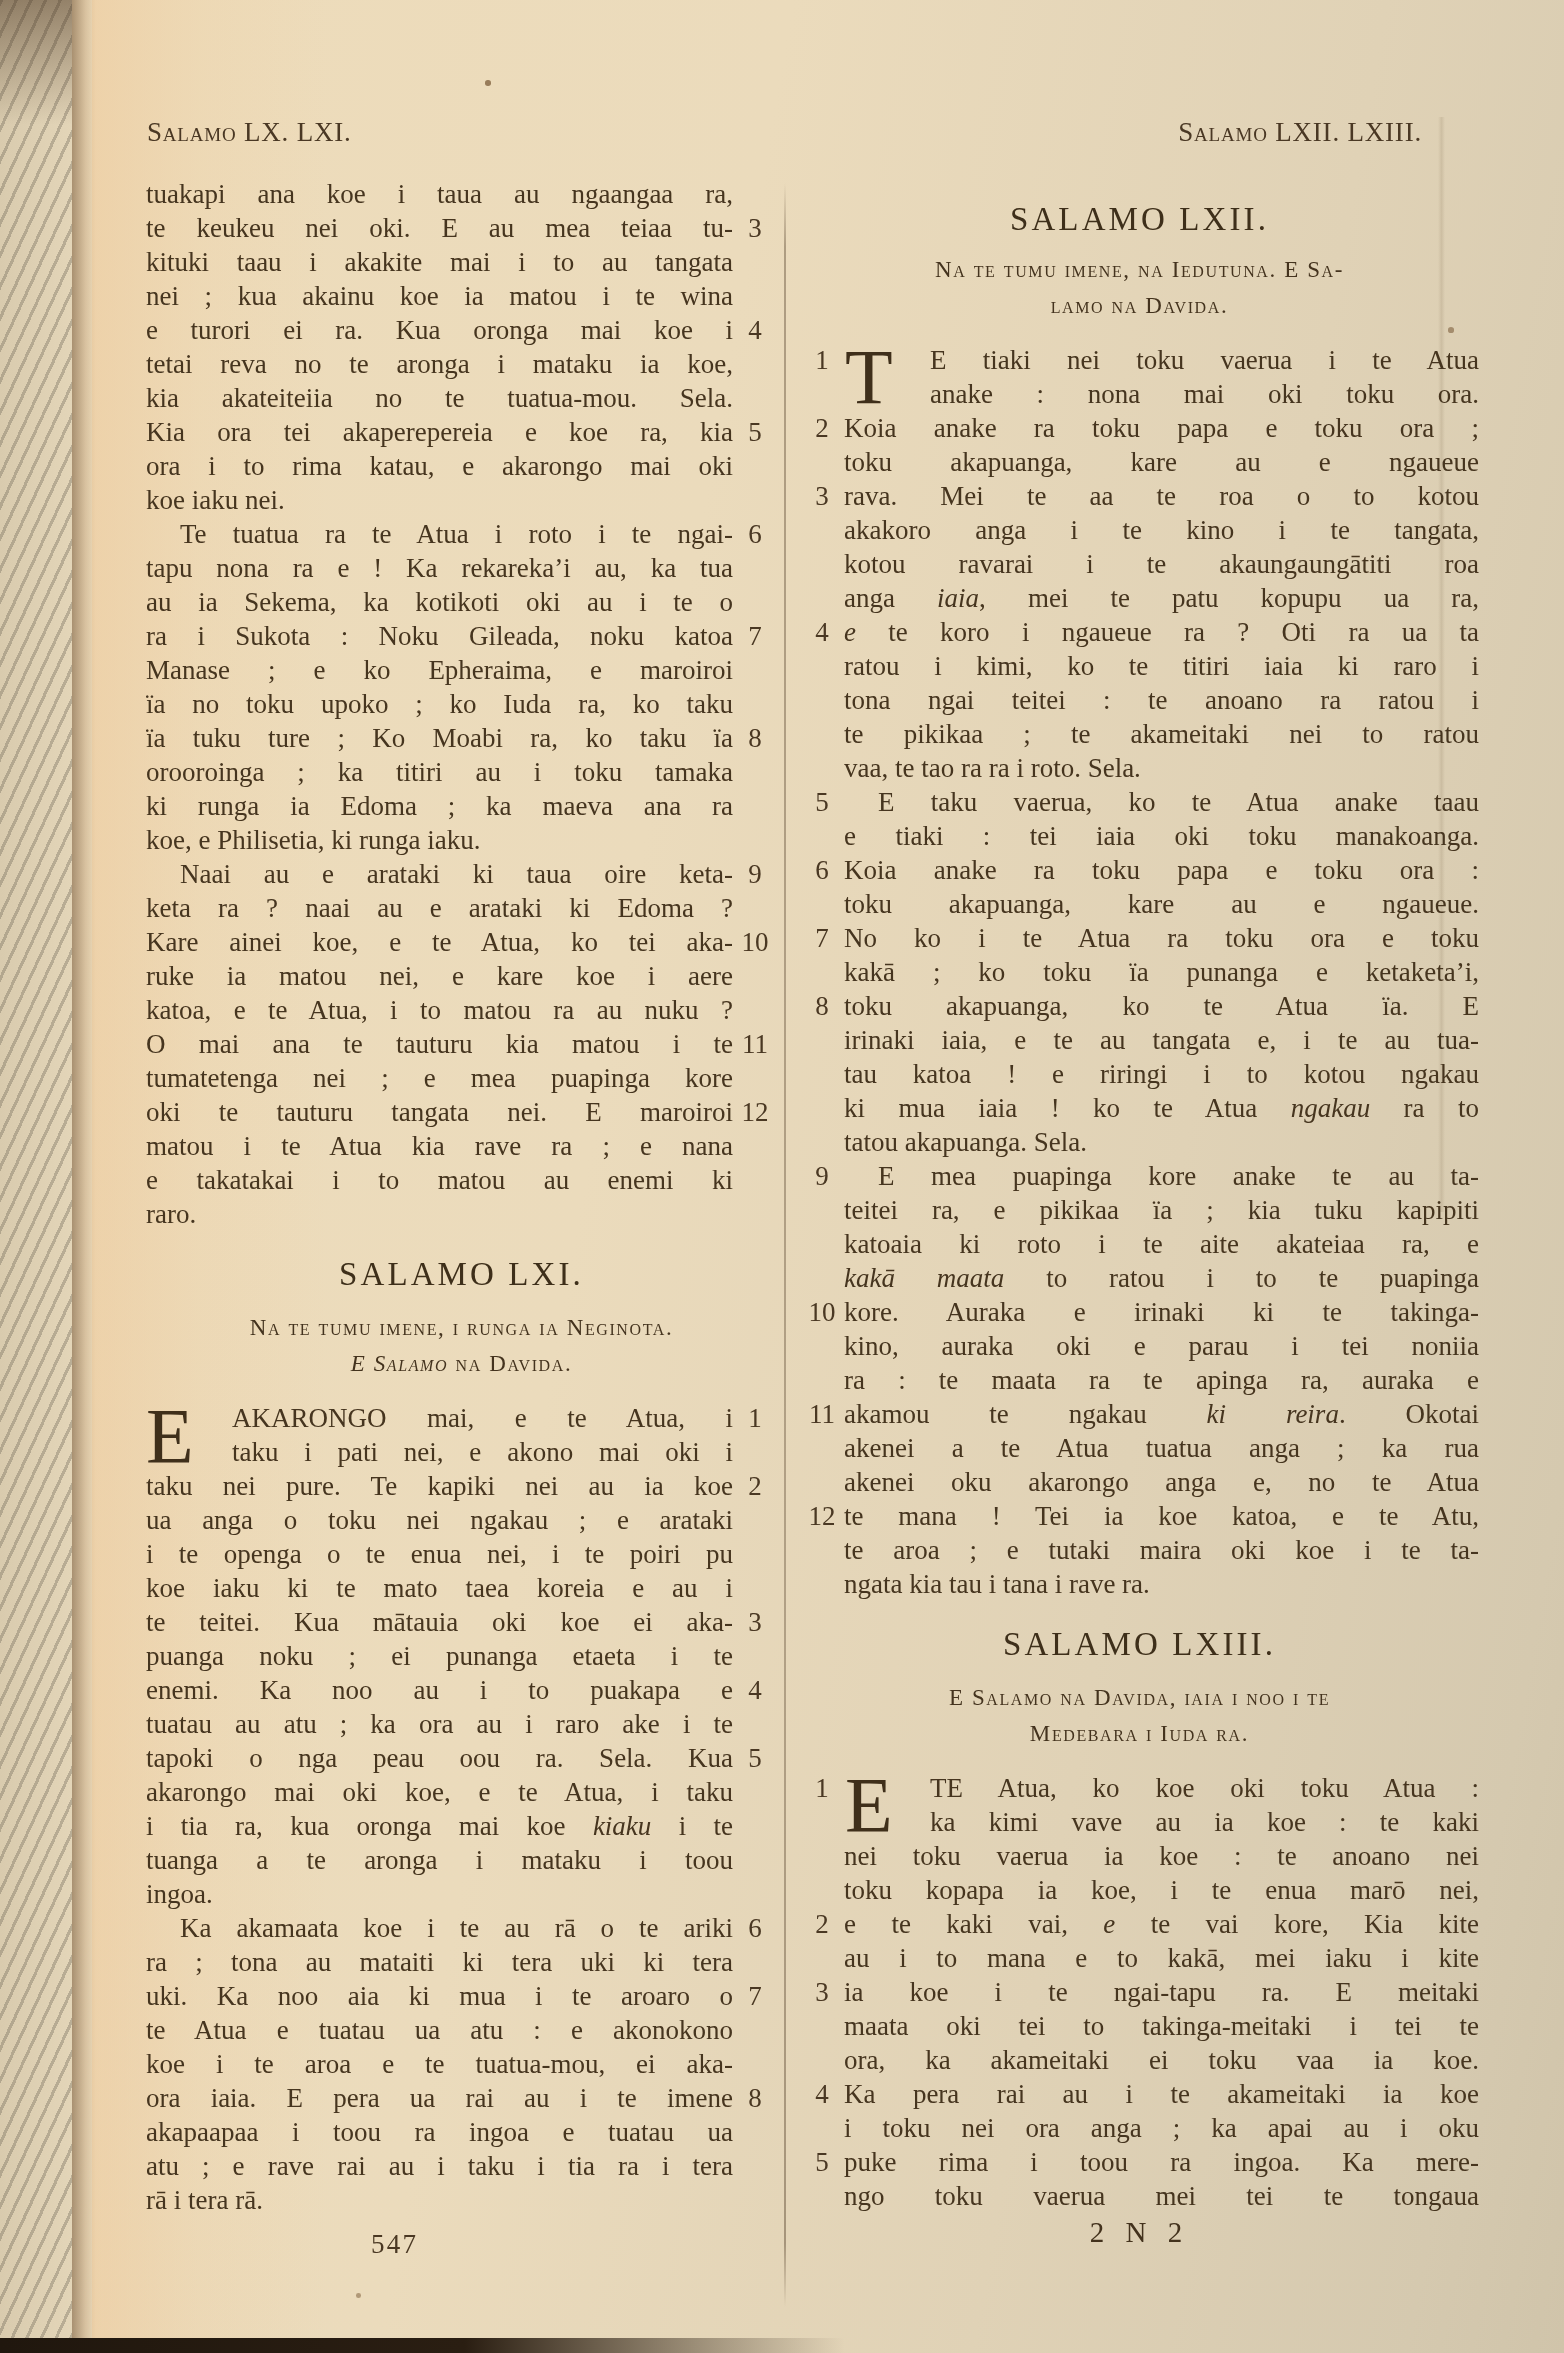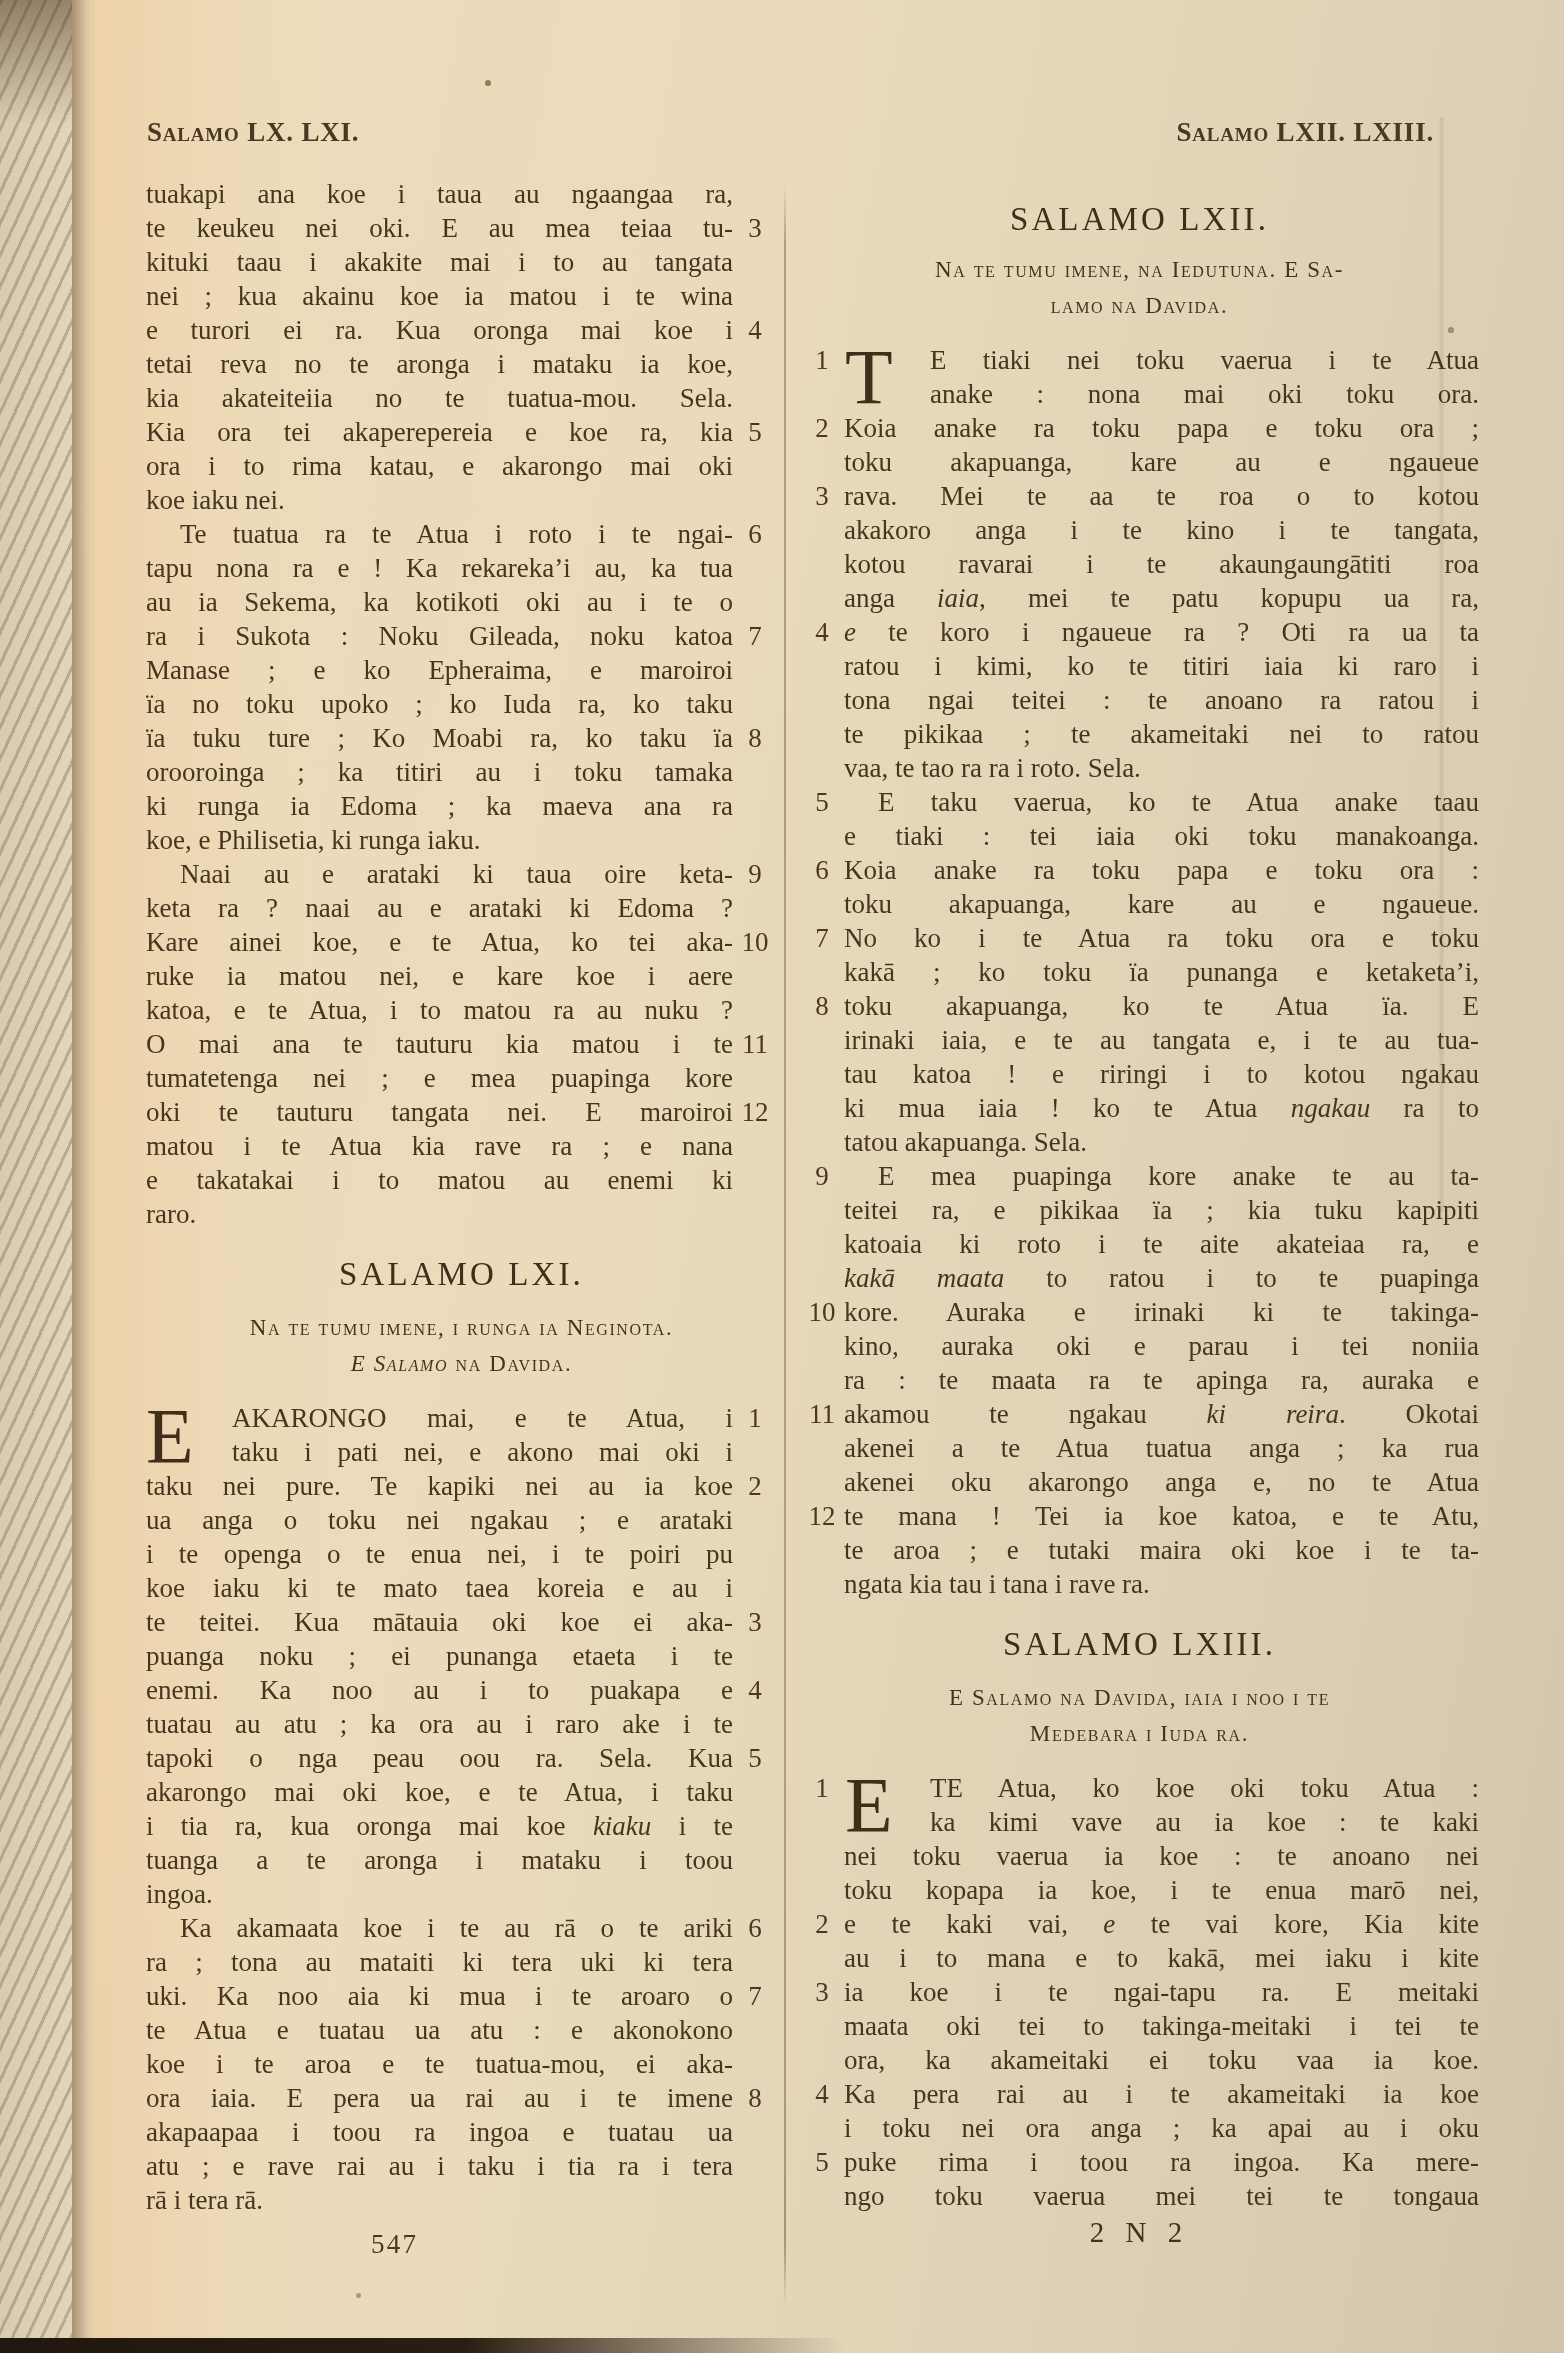--- a/index.html
+++ b/index.html
@@ -18,24 +18,24 @@
         background:linear-gradient(90deg,rgba(112,82,52,.55),rgba(150,112,75,.25) 55%,rgba(0,0,0,0));}
   .gutter-warm{position:absolute;left:92px;top:0;width:235px;height:100%;
         background:linear-gradient(90deg,rgba(238,196,146,.42),rgba(238,205,160,.22) 45%,rgba(0,0,0,0));}
   .bottom-edge{position:absolute;left:0;bottom:0;width:845px;height:15.6px;
         background:linear-gradient(90deg,#20170e 0%,#2a1e12 55%,rgba(42,30,18,0) 100%);}
   .crease-right{position:absolute;left:1438px;top:117px;width:7px;height:1095px;
         background:linear-gradient(90deg,rgba(0,0,0,0),rgba(120,100,70,.16),rgba(0,0,0,0));}
   .speck{position:absolute;border-radius:50%;background:#6b4a26;}
 
   
-  .rh{position:absolute;top:117px;font-size:27px;letter-spacing:0.8px;color:#4a3824;font-weight:bold;}
+  .rh{position:absolute;top:117px;font-size:27px;letter-spacing:0.8px;color:#4a3824;}
   .rh-left{left:147px;font-variant:small-caps;}
   .rh-center{left:0;right:0;text-align:center;font-size:28px;letter-spacing:2.3px;}
-  .rh-right{right:131px;font-variant:small-caps;}
+  .rh-right{right:143px;font-variant:small-caps;}
 
   
   #col-left{position:absolute;left:146px;top:177px;width:631px;}
   #col-right{position:absolute;left:800px;top:177px;width:679px;}
   #divider{position:absolute;left:784px;top:183px;width:2.3px;height:2124px;
         background:linear-gradient(180deg,rgba(90,70,48,0),rgba(90,70,48,.42) 3%,rgba(90,70,48,.38) 70%,rgba(90,70,48,.45) 97%,rgba(90,70,48,0));}
 
   .line{display:flex;height:34px;overflow:hidden;align-items:flex-start;}
   .vnum{flex:0 0 44px;font-size:27px;line-height:34px;text-align:center;color:#4a3823;}
   .text{flex:1;font-size:27px;line-height:34px;text-align:justify;}

